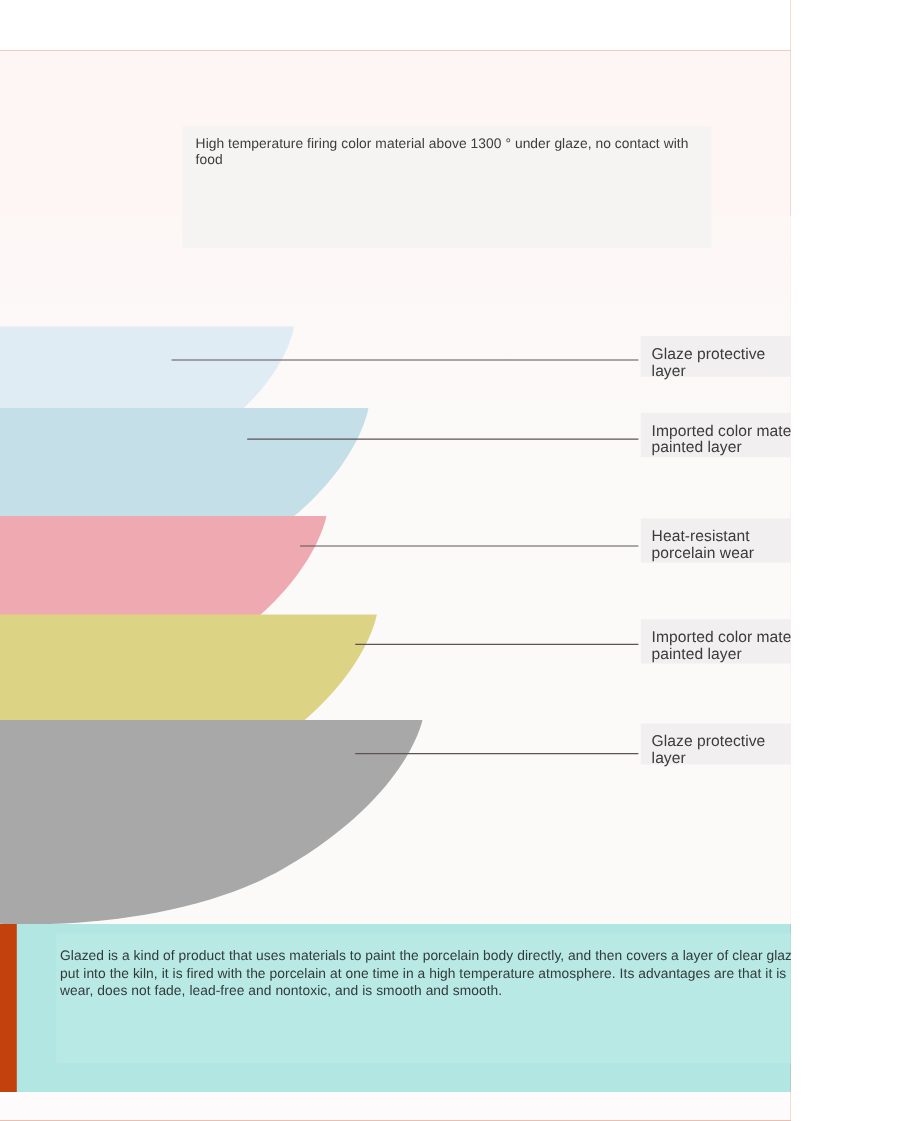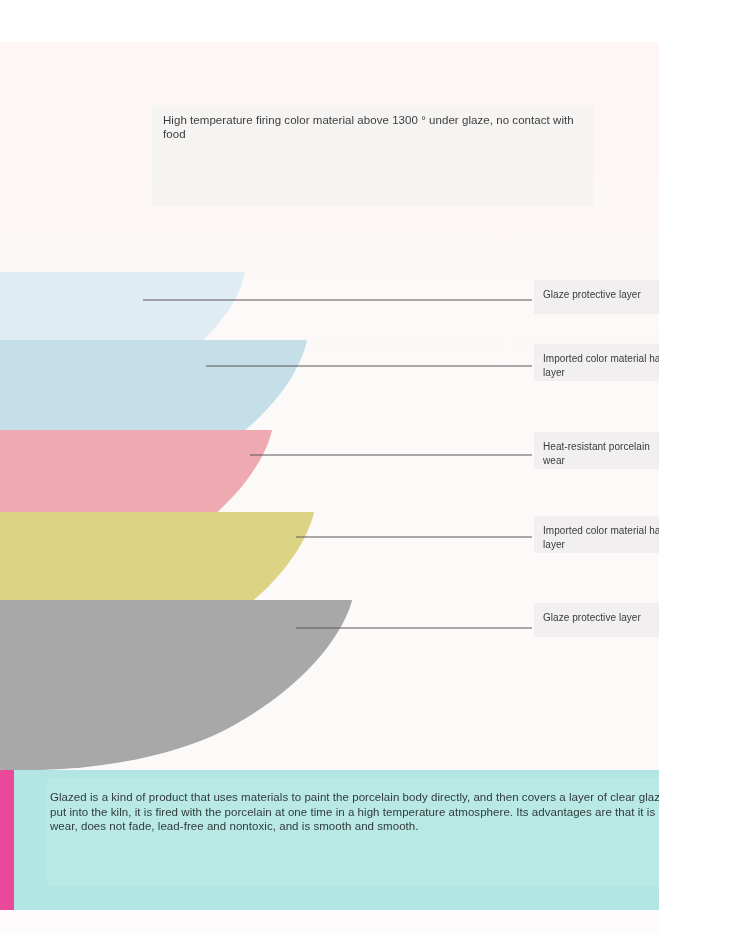--- a/index.html
+++ b/index.html
@@ -13,21 +13,21 @@
     height: 934px;
     font-family: "Liberation Sans", sans-serif;
     overflow: hidden;
     position: relative;
   }
 
   #page {
     position: relative;
     width: 659px;
     height: 934px;
-    background: #ec4899;
+    background: #c2410c;
     overflow: hidden;
   }
 
   
   .bg-top-white {
     position: absolute;
     left: 0; top: 0;
     width: 749px; height: 42px;
     background: #ffffff;
   }
@@ -71,21 +71,21 @@
     height: 934px;
     pointer-events: none;
   }
 
   
   .label-box {
     position: absolute;
     background: #f1eff0;
     box-sizing: border-box;
     padding: 8px 10px 0 9px;
-    font-size: 10px;
+    font-size: 13px;
     line-height: 14px;
     color: #3b3b3b;
     letter-spacing: 0.05px;
   }
   .label-narrow { width: 136px; height: 34px; }
   .label-wide   { width: 204px; height: 37px; }
 
   .lb1 { left: 534px; top: 280px; }
   .lb2 { left: 534px; top: 344px; }
   .lb3 { left: 534px; top: 432px; }

